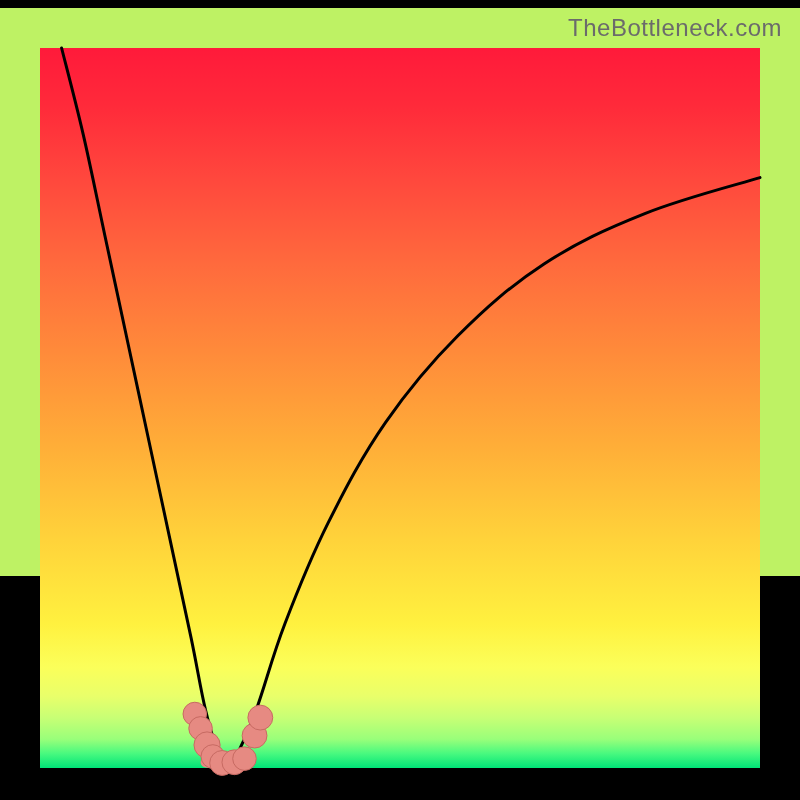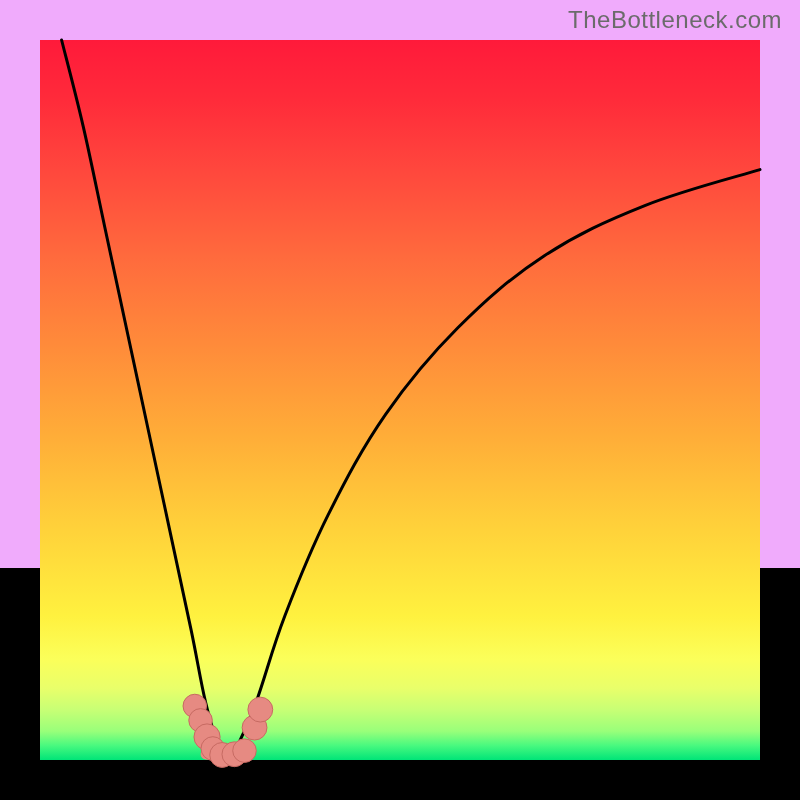--- a/index.html
+++ b/index.html
@@ -6,24 +6,24 @@
     margin: 0;
     padding: 0;
     width: 800px;
     height: 800px;
     background: #000;
     overflow: hidden;
   }
   .frame {
     position: absolute;
     left: 0;
-    top: 0;
+    top: 8px;
     width: 800px;
     height: 568px;
-    background: #f0abfc;
+    background: #bef264;
   }
   .plot-area {
     position: absolute;
     left: 40px;
     top: 40px;
     width: 720px;
     height: 720px;
     background: linear-gradient(to bottom,
       #ff1a3a 0%,
       #ff2a3a 8%,

